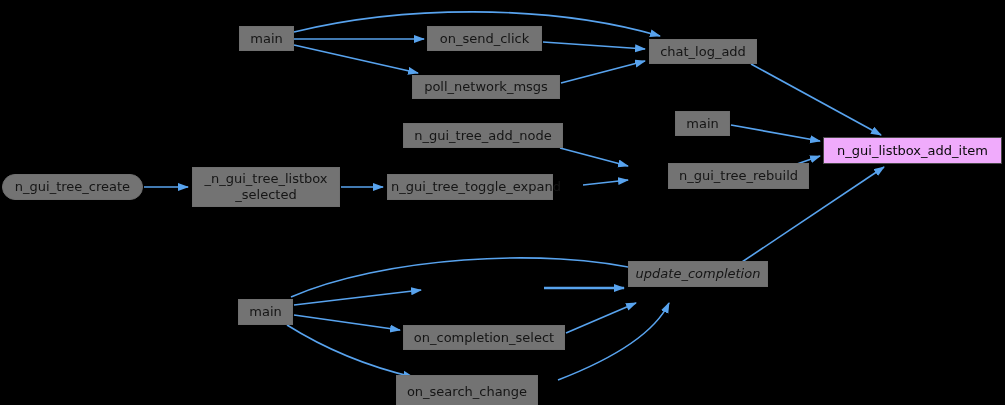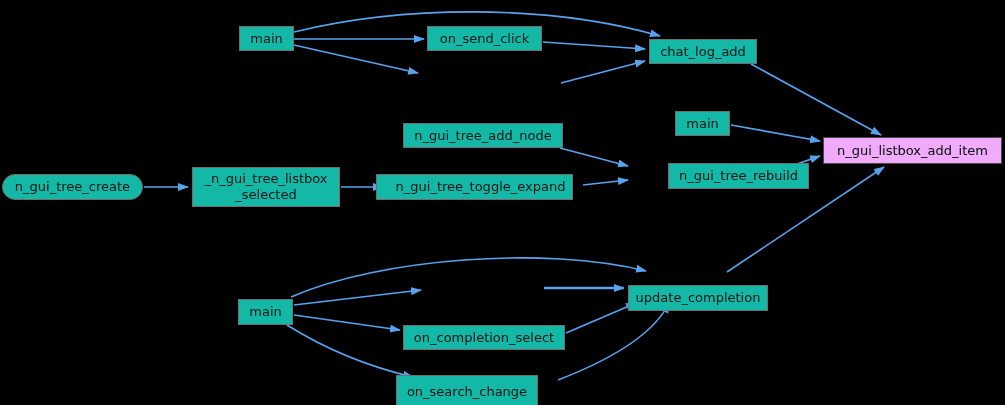--- a/index.html
+++ b/index.html
@@ -27,21 +27,21 @@
     fill: none;
     stroke: #58a3ee;
     stroke-width: 1.6;
   }
   .edge.thick {
     stroke-width: 2.4;
   }
   .node {
     position: absolute;
     box-sizing: border-box;
-    background: #14b8a6;
+    background: #737373;
     border: 1.4px solid #6f6f6f;
     color: #151515;
     font-size: 13px;
     line-height: 1.2;
     display: flex;
     align-items: center;
     justify-content: center;
     text-align: center;
     white-space: pre-line;
     cursor: pointer;
@@ -83,40 +83,41 @@
     <path class="edge thick" d="M 544,288 L 624,288" marker-end="url(#arrow)"></path>
     <path class="edge" d="M 566,333 L 636,303" marker-end="url(#arrow)"></path>
     <path class="edge" d="M 558,380 C 615,358 655,332 669,303" marker-end="url(#arrow)"></path>
     <path class="edge" d="M 727,272 L 884,167" marker-end="url(#arrow)"></path>
   </svg>
 
   <div class="node" style="left:239px; top:26px; width:55px; height:25px;">main</div>
 
   <div class="node" style="left:427px; top:26px; width:115px; height:25px;">on_send_click</div>
 
+  <div class="node" style="left:412px; top:75px; width:148px; height:24px;">poll_network_msgs</div>
 
   <div class="node" style="left:649px; top:39px; width:108px; height:25px;">chat_log_add</div>
 
   <div class="node" style="left:675px; top:111px; width:55px; height:25px;">main</div>
 
   <div class="node" style="left:403px; top:123px; width:160px; height:25px;">n_gui_tree_add_node</div>
 
   <div class="node" style="left:668px; top:163px; width:141px; height:26px;">n_gui_tree_rebuild</div>
 
   <div class="node" style="left:2px; top:174px; width:141px; height:26px;border-radius:13px;">n_gui_tree_create</div>
 
   <div class="node" style="left:192px; top:167px; width:148px; height:40px;">_n_gui_tree_listbox
 _selected</div>
 
-  <div class="node" style="left:376px; top:174px; width:197px; height:26px;padding-left:12px;">n_gui_tree_toggle_expand</div>
+  <div class="node" style="left:387px; top:174px; width:166px; height:26px;padding-left:12px;">n_gui_tree_toggle_expand</div>
 
   <div class="node" style="left:238px; top:299px; width:55px; height:26px;">main</div>
 
 
-  <div class="node" style="left:628px; top:285px; width:140px; height:26px;">update_completion</div>
+  <div class="node" style="left:628px; top:261px; width:140px; height:26px;font-style:italic;">update_completion</div>
 
   <div class="node" style="left:403px; top:325px; width:162px; height:25px;">on_completion_select</div>
 
   <div class="node" style="left:396px; top:375px; width:142px; height:34px;">on_search_change</div>
 
   <div class="node highlight" style="left:823px; top:137px; width:179px; height:27px;">n_gui_listbox_add_item</div>
 
 </div>
 
 </body></html>

